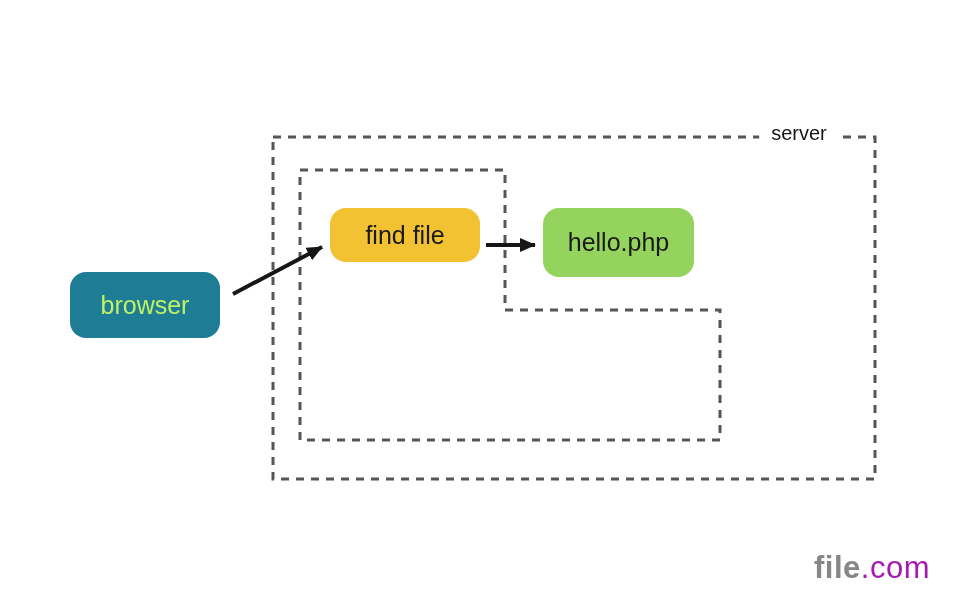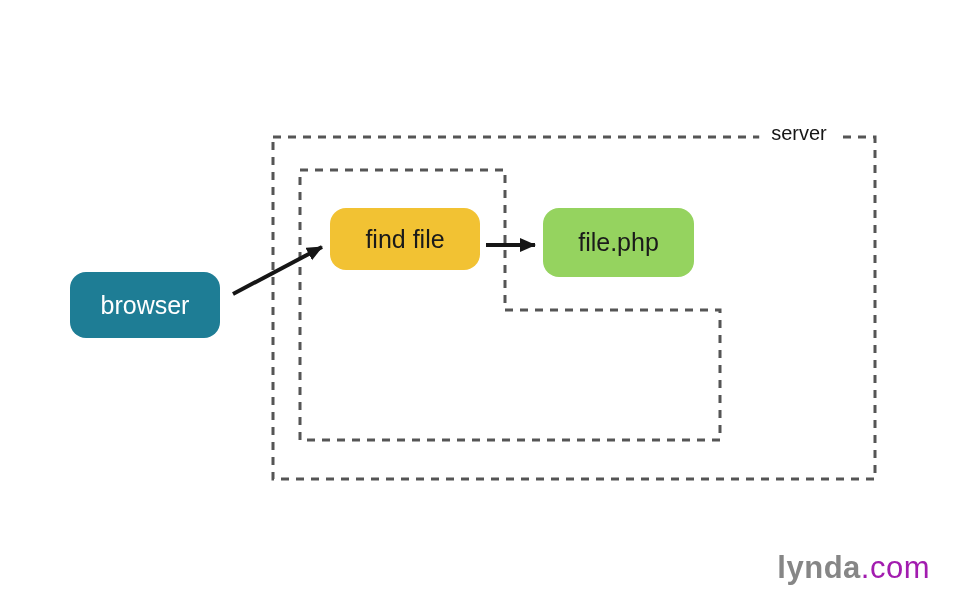--- a/index.html
+++ b/index.html
@@ -53,27 +53,27 @@
     justify-content: center;
     font-size: 25px;
     color: #1a1a1a;
     white-space: nowrap;
   }
   .node-browser {
     left: 70px;
     top: 272px;
     width: 150px;
     height: 66px;
-    color: #ffffff;
+    color: #bef264;
   }
   .node-find-file {
     left: 330px;
     top: 208px;
     width: 150px;
-    height: 62px;
+    height: 54px;
   }
   .node-hello-php {
     left: 543px;
     top: 208px;
     width: 151px;
     height: 69px;
   }
   .logo {
     position: absolute;
     right: 30px;
@@ -113,19 +113,19 @@
     <line x1="486" y1="245" x2="535" y2="245" stroke-width="4" marker-end="url(#arrowhead)" stroke="#161616"></line>
   </svg>
 
   <div class="container-label label-server">server</div>
 
 
   <div class="node node-browser" style="background-color: rgb(30, 125, 149);">browser</div>
 
   <div class="node node-find-file" style="background-color: rgb(242, 194, 51);">find file</div>
 
-  <div class="node node-hello-php" style="background-color: rgb(149, 211, 95);">file.php</div>
+  <div class="node node-hello-php" style="background-color: rgb(149, 211, 95);">hello.php</div>
 
   <div class="logo">
-    <span class="primary">lynda</span><span class="suffix">.com</span>
+    <span class="primary">file</span><span class="suffix">.com</span>
   </div>
 
 </div>
 
 </body></html>

